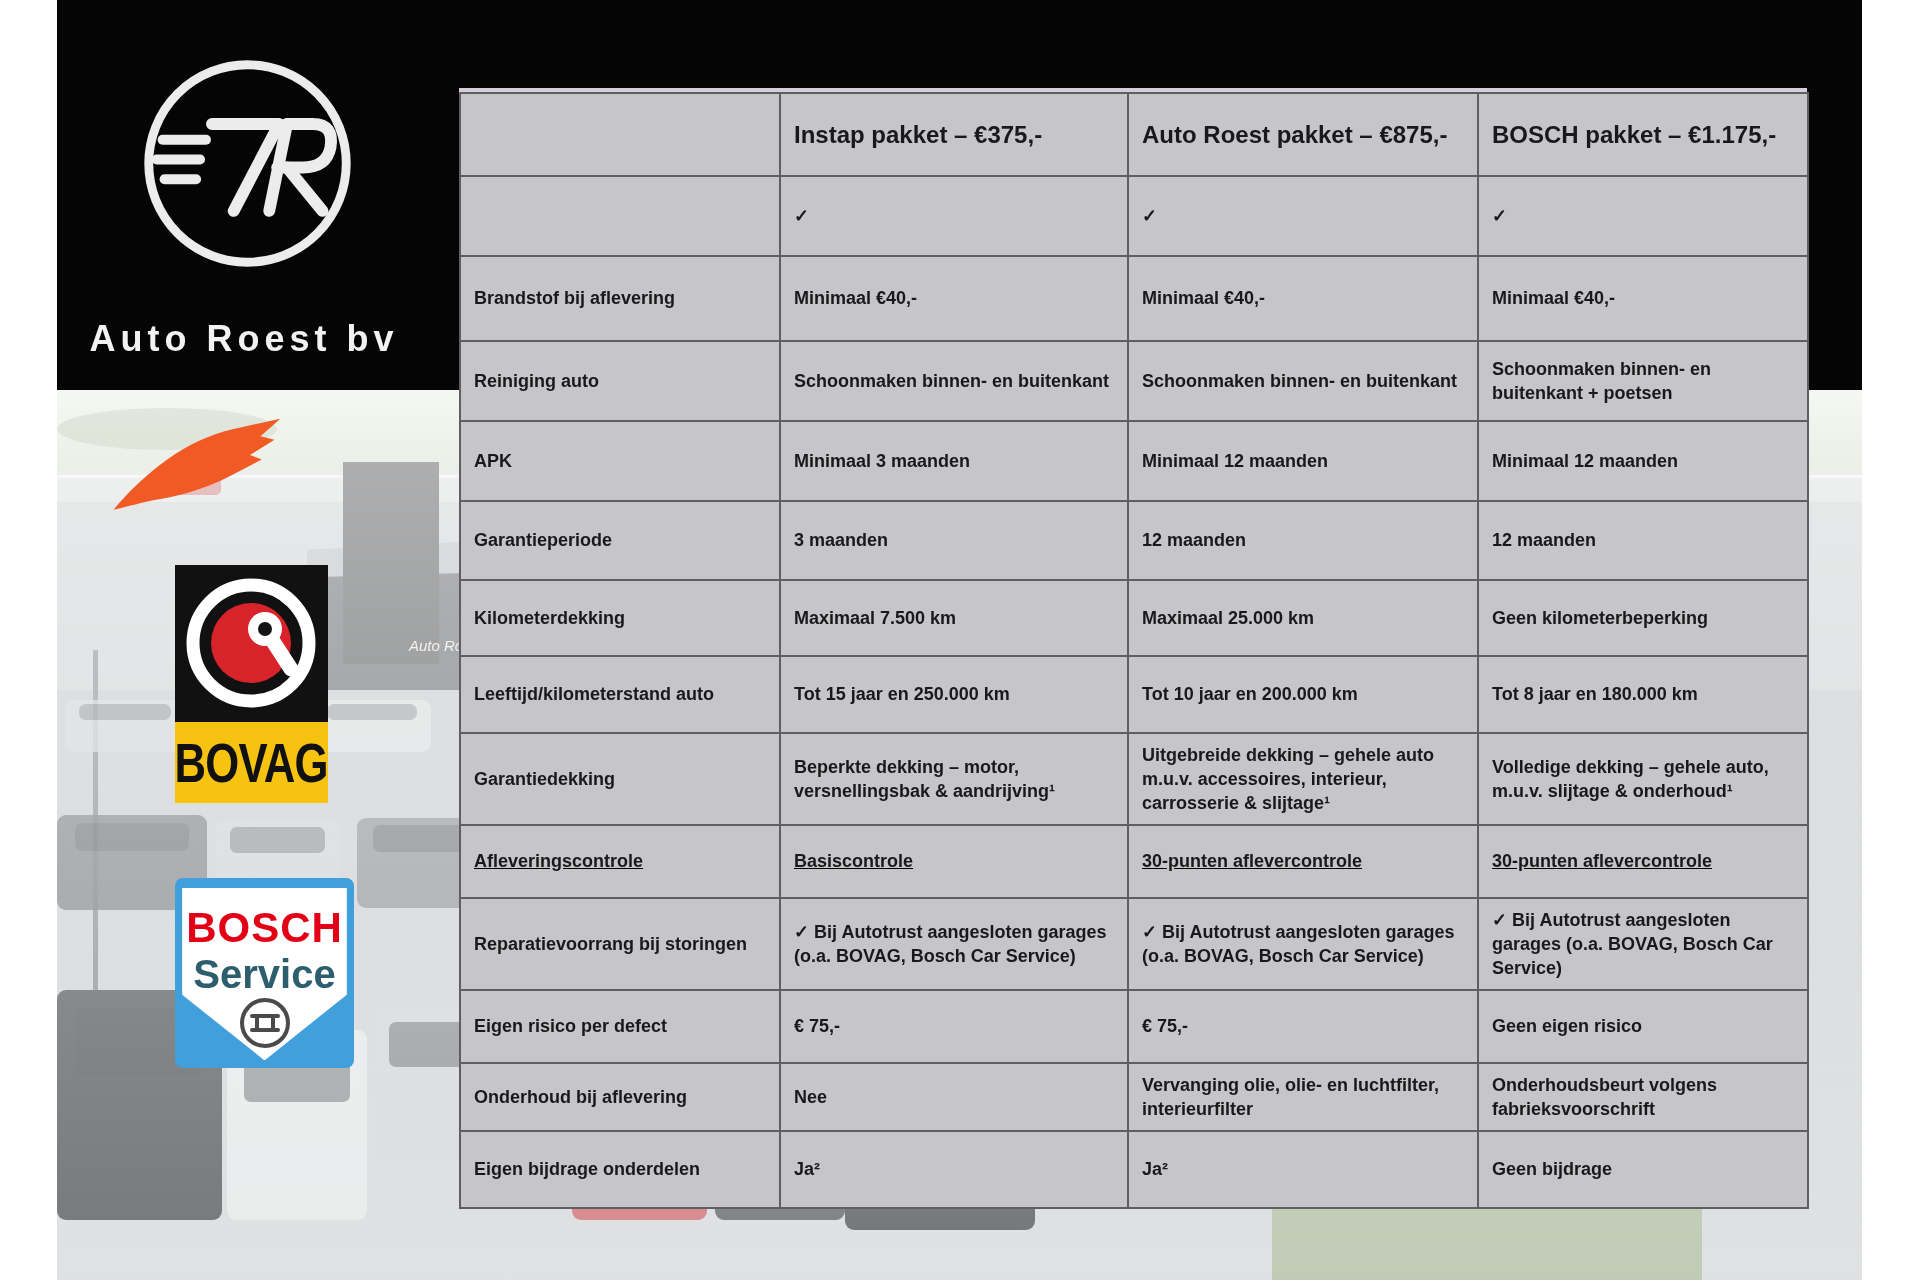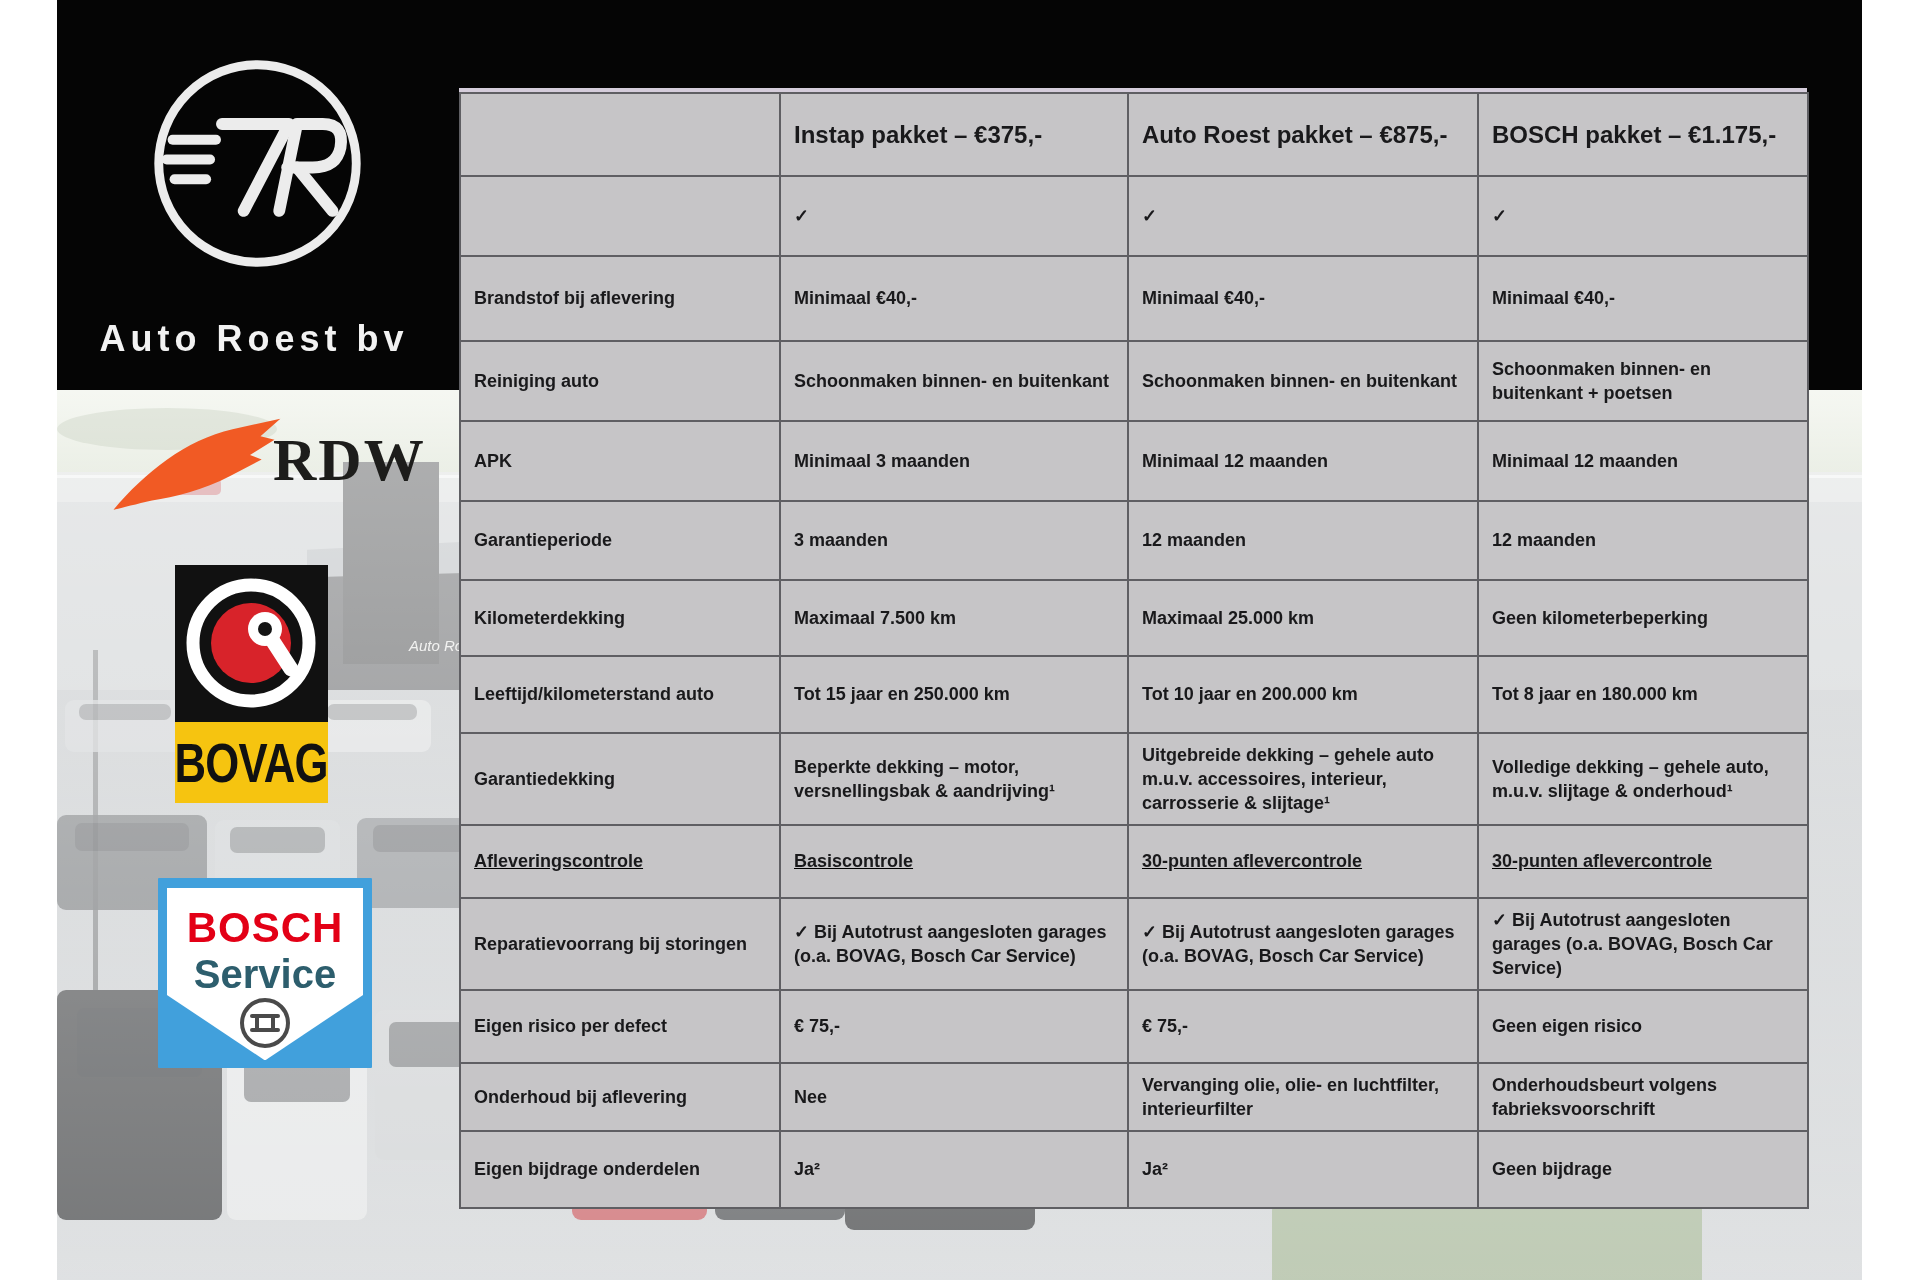--- a/index.html
+++ b/index.html
@@ -24,37 +24,37 @@
   .ph-sign{left:352px;top:247px;color:#f5f5f2;font-style:italic;font-size:15px;opacity:.9;white-space:nowrap;}
   .ph-lot{left:0;top:300px;width:100%;height:590px;background:linear-gradient(#b7bbbe,#cfd2d4);}
   .car{border-radius:9px;}
   .car .win{position:absolute;left:12%;top:8%;width:76%;height:30%;background:rgba(40,44,48,.55);border-radius:7px;}
   .pole{background:#6f7274;}
   .hill{left:1215px;top:640px;width:430px;height:260px;background:#93a97f;opacity:.8;
         border-radius:55% 45% 0 0 / 70% 60% 0 0;}
   .ph-fade{left:0;top:0;width:100%;height:100%;
            background:linear-gradient(rgba(255,255,255,.62),rgba(255,255,255,.34));}
   
-  .ar-logo{position:absolute;left:56px;top:0;width:396px;height:390px;}
+  .ar-logo{position:absolute;left:46px;top:0;width:396px;height:390px;}
   .ar-circle{position:absolute;left:83px;top:45px;}
   .ar-name{position:absolute;left:0;top:318px;width:100%;text-align:center;color:#f2f2f2;
            font-size:36px;font-weight:bold;letter-spacing:5px;white-space:nowrap;}
   
   .rdw{position:absolute;left:110px;top:408px;width:300px;height:110px;}
   .rdw svg{position:absolute;left:0;top:8px;}
   .rdw-text{position:absolute;left:163px;top:18px;font-family:"Liberation Serif", serif;
             font-weight:bold;font-size:60px;color:#1d1d1b;letter-spacing:2px;}
   
   .bovag{position:absolute;left:175px;top:565px;width:153px;height:238px;}
   .bovag-top{position:absolute;left:0;top:0;width:153px;height:157px;background:#111111;}
   .bovag-bottom{position:absolute;left:0;top:157px;width:153px;height:81px;background:#f6c410;
                 display:flex;align-items:center;justify-content:center;}
   .bovag-word{font-size:56px;font-weight:bold;color:#111;transform:scaleX(.78);letter-spacing:-1px;}
   
-  .bosch{position:absolute;left:158px;top:878px;width:214px;height:190px;background:#41a0dc;border-radius:1px;}
+  .bosch{position:absolute;left:175px;top:878px;width:179px;height:190px;background:#41a0dc;border-radius:8px;}
   .bosch-shield{position:absolute;left:4%;top:5%;width:92%;height:91%;background:#ffffff;
                 clip-path:polygon(0 0,100% 0,100% 62%,50% 100%,0 62%);}
   .bosch-word{position:absolute;left:0;top:26px;width:100%;text-align:center;
               color:#e30016;font-size:42px;font-weight:bold;letter-spacing:1px;}
   .bosch-service{position:absolute;left:0;top:74px;width:100%;text-align:center;
               color:#2d5e6d;font-size:40px;font-weight:bold;}
   .bosch-emblem{position:absolute;left:50%;top:118px;transform:translateX(-50%);}
   
   .table-wrap{position:absolute;left:459px;top:88px;width:1348px;border-top:4px solid #d5cddb;}
   table.pakket{border-collapse:collapse;table-layout:fixed;width:1348px;background:#c6c5c7;}
@@ -148,21 +148,20 @@
         <path d="M160 124 L196 168"></path>
       </g>
     </svg>
     <div class="ar-name">Auto Roest bv</div>
   </div>
 
   <div class="rdw">
     <svg width="175" height="100" viewBox="0 0 300 170">
       <path fill="#f15a24" d="M6 160 C60 96 130 40 210 22 L292 4 L258 34 L282 40 L240 66 L260 74 L206 102 C160 126 110 138 72 144 C46 150 22 156 6 160 Z"></path>
     </svg>
-    <span class="rdw-text">RDW</span>
   </div>
 
   <div class="bovag">
     <div class="bovag-top">
       <svg width="153" height="157" viewBox="0 0 153 157">
         <circle cx="76" cy="78" r="58" fill="none" stroke="#ffffff" stroke-width="13"></circle>
         <circle cx="76" cy="78" r="40" fill="#d8232a"></circle>
         <line x1="90" y1="64" x2="116" y2="104" stroke="#ffffff" stroke-width="15" stroke-linecap="round"></line>
         <circle cx="90" cy="64" r="17" fill="#ffffff"></circle>
         <circle cx="90" cy="64" r="7" fill="#141414"></circle>

